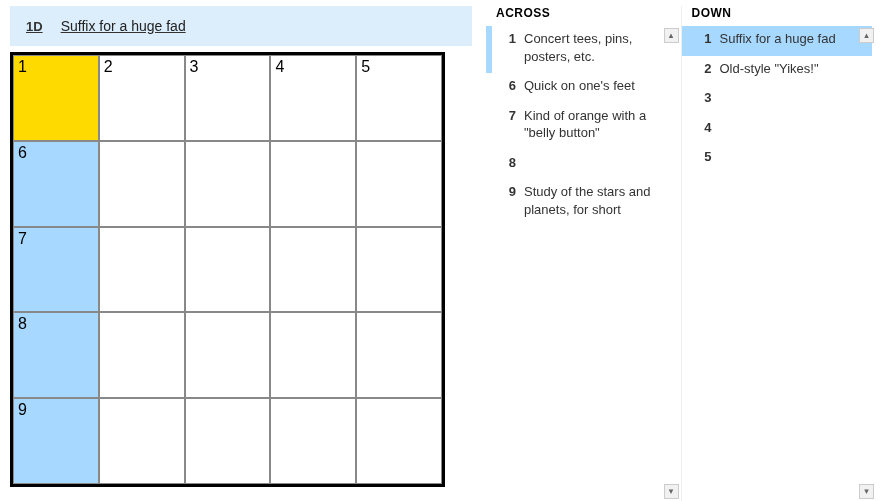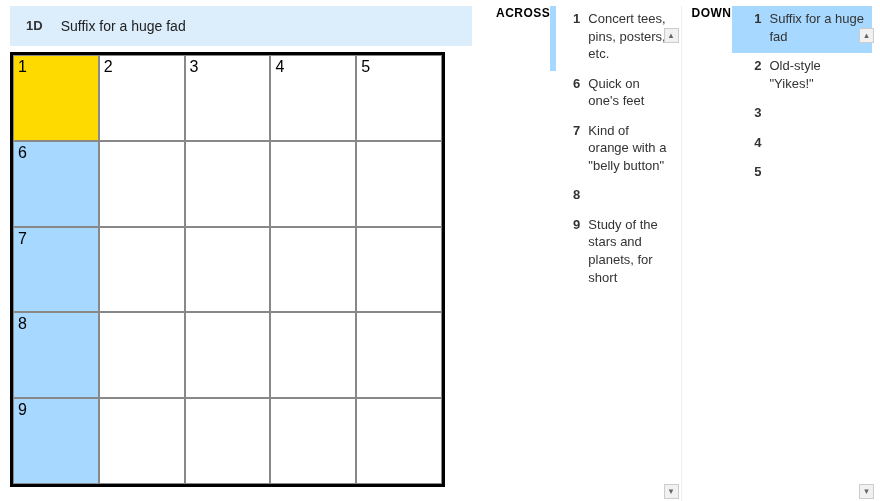--- a/index.html
+++ b/index.html
@@ -21,22 +21,23 @@
     width: 480px;
     padding: 6px 8px 8px 10px;
     display: flex;
     flex-direction: column;
   }
   .clue-bar {
     background: #dceefb;
     padding: 12px 16px;
     font-size: 14px;
     display: flex;
-    align-items: flex-start;
+    align-items: center;
     gap: 18px;
+    text-decoration: underline;
   }
   .clue-bar .num {
     font-weight: 700;
     font-size: 13px;
   }
   .clue-bar .txt {
     color: #222;
   }
   .grid {
     margin-top: 6px;
@@ -65,21 +66,21 @@
   .cell.sel { background: #ffda00; }
 
   .lists {
     flex: 1;
     display: flex;
     padding: 6px 4px 0 6px;
   }
   .col {
     flex: 1;
     display: flex;
-    flex-direction: row;
+    flex-direction: column;
     min-width: 0;
     position: relative;
     border-right: 1px solid #eee;
   }
   .col:last-child { border-right: none; }
   .col-head {
     font-weight: 700;
     font-size: 12px;
     letter-spacing: 0.5px;
     padding: 0 0 6px 10px;

